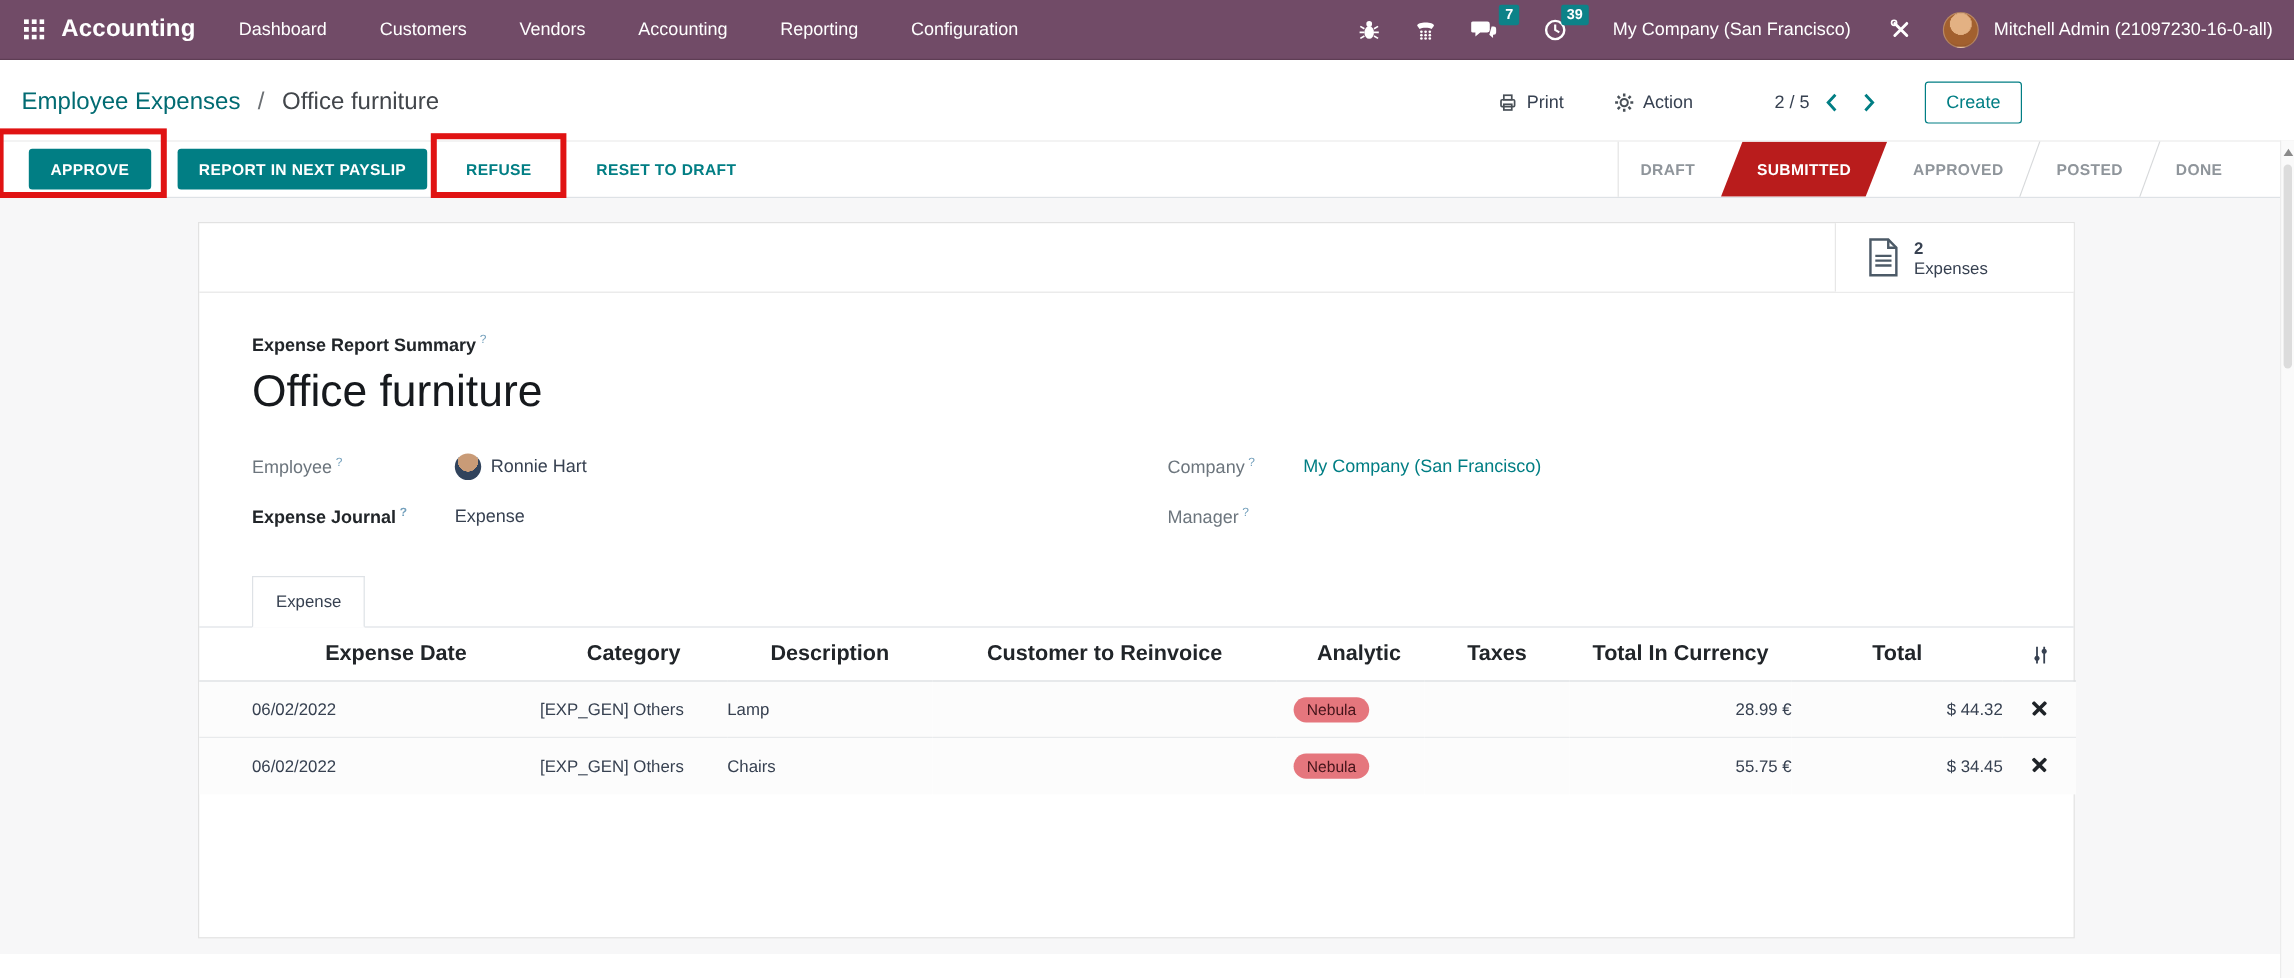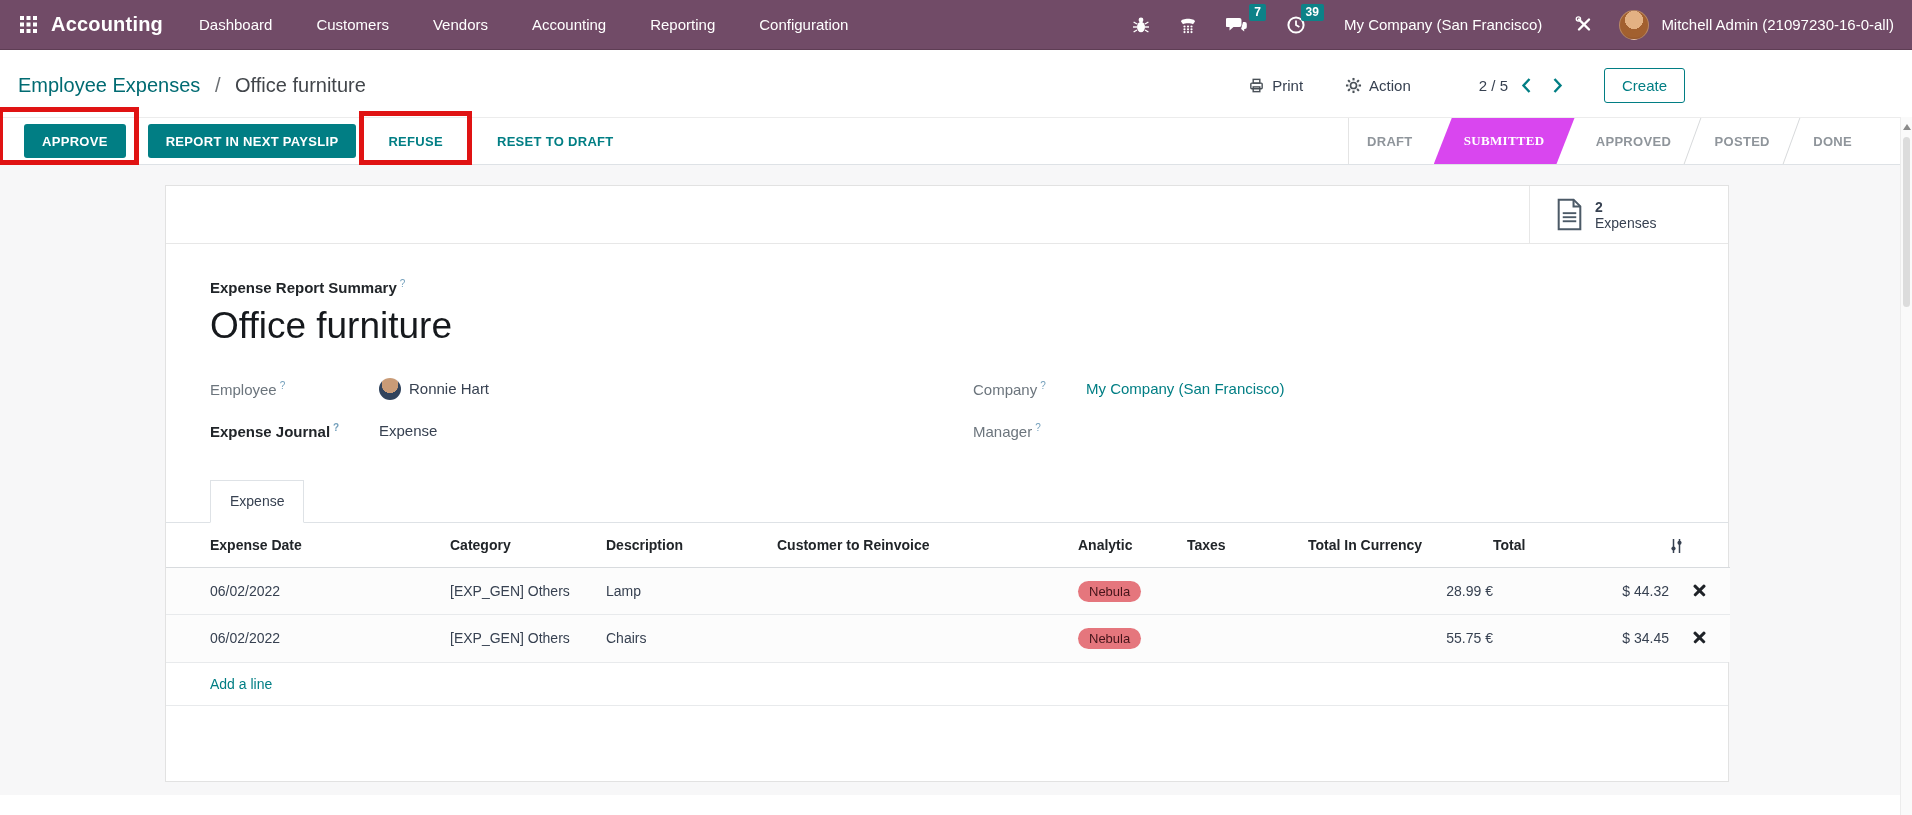--- a/index.html
+++ b/index.html
@@ -53,22 +53,22 @@
   .sb-gap { width:22px; }
   .annotation { position:absolute; border:5px solid #e01313; pointer-events:none; z-index:6; }
   .annot-approve { left:-26px; right:-13px; top:-17px; bottom:-7px; }
   .annot-refuse { left:-11px; right:-11px; top:-13px; bottom:-7px; }
 
   .pipeline { position:absolute; left:1348px; right:42px; top:0; bottom:0;
               display:flex; align-items:stretch; justify-content:space-between;
               border-left:1px solid #e4e4e4; }
   .step { display:flex; align-items:center; padding:0 18px; font-size:13px; font-weight:700;
           letter-spacing:.3px; color:#8f959b; cursor:pointer; white-space:nowrap; }
-  .step.active { background:#d946ef; color:#fff; padding:0 30px;
-                 clip-path:polygon(18px 0, 100% 0, calc(100% - 18px) 100%, 0 100%);font-family:Liberation Serif, serif; }
+  .step.active { background:#b91c1c; color:#fff; padding:0 30px;
+                 clip-path:polygon(18px 0, 100% 0, calc(100% - 18px) 100%, 0 100%); }
   .step-sep { width:1px; background:#d7d9db; transform:skewX(-20deg); }
 
   
   .content { position:absolute; left:0; top:165px; width:100%; height:650px; background:#f7f7f8; }
   .sheet { position:absolute; left:165px; top:20px; width:1564px; height:597px;
            background:#fff; border:1px solid #e2e2e2; }
   .sheet-head { height:58px; border-bottom:1px solid #e7e7e7; position:relative; }
   .stat-btn { position:absolute; right:0; top:0; width:199px; height:100%;
               border:none; border-left:1px solid #e7e7e7; background:#fff; cursor:pointer;
               display:flex; align-items:center; gap:12px; padding-left:26px; font-family:inherit; }
@@ -92,21 +92,21 @@
   .fvalue.link { color:#017e84; cursor:pointer; }
   .mini-avatar { width:22px; height:22px; border-radius:50%;
                  background:radial-gradient(circle at 50% 30%, #c99b77 0 44%, #31435c 45% 100%); }
 
   .tabbar { margin-top:18px; border-bottom:1px solid #dee2e6; height:43px; position:relative; }
   .tab { position:absolute; left:44px; bottom:-1px; height:43px; padding:0 19px;
          background:#fff; border:1px solid #dee2e6; border-bottom:1px solid #fff;
          display:flex; align-items:center; font-size:14px; color:#374151; cursor:pointer; }
 
   table.list { width:100%; border-collapse:collapse; table-layout:fixed; }
-  table.list th { font-size:14px; font-weight:700; color:#212529; text-align:left;
+  table.list th { font-size:18px; font-weight:700; color:#212529; text-align:center;
                   height:45px; border-bottom:1px solid #d8dbde; padding:0; cursor:pointer; }
   table.list td { font-size:14px; color:#374151; height:47px; padding:0; }
   table.list tr.data-row { background:#fcfcfc; }
   table.list tr.data-row + tr.data-row td { border-top:1px solid #e8eaec; }
   th.num, td.num { text-align:right; }
   .c1 { padding-left:44px !important; }
   .badge-analytic { display:inline-block; background:#e5767d; color:#44141a; font-size:13px;
                     padding:3px 11px; border-radius:999px; margin-left:14px; }
   .del-cell { text-align:center; }
   .x-icon { position:relative; display:inline-block; width:13px; height:13px; cursor:pointer; }
@@ -413,23 +413,20 @@
             <td>Chairs</td>
             <td></td>
             <td><span class="badge-analytic">Nebula</span></td>
             <td></td>
             <td class="num">55.75 €</td>
             <td class="num">$ 34.45</td>
             <td class="del-cell"><span class="x-icon"></span></td>
           </tr>
         </tbody>
       </table>
-      <div class="addline-row">
-        <span class="addline">Add a line</span>
-      </div>
     </div>
 
     <div class="bottom-white"></div>
   </div>
 
   <div class="scrollbar">
     <div class="sb-up"></div>
     <div class="sb-thumb"></div>
   </div>
 

